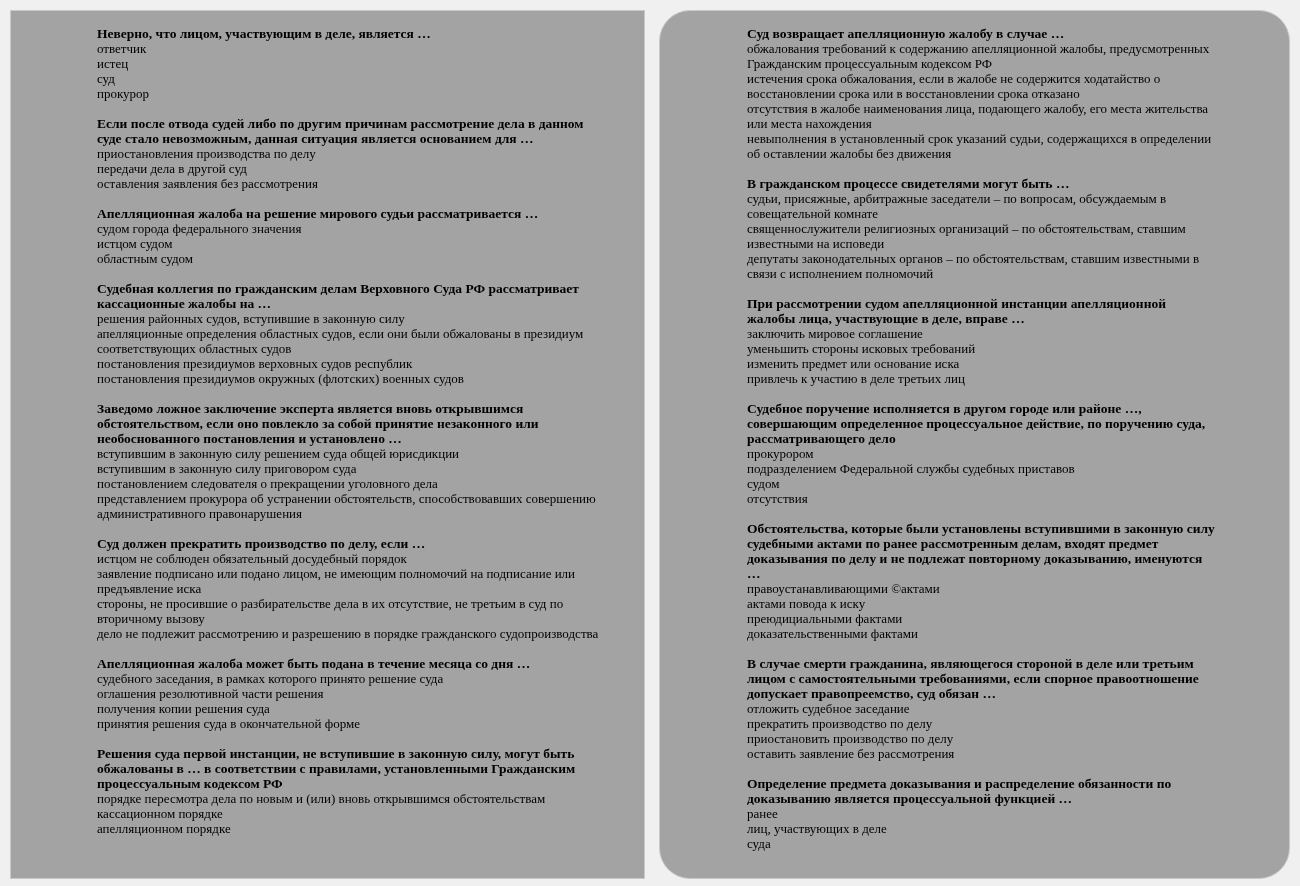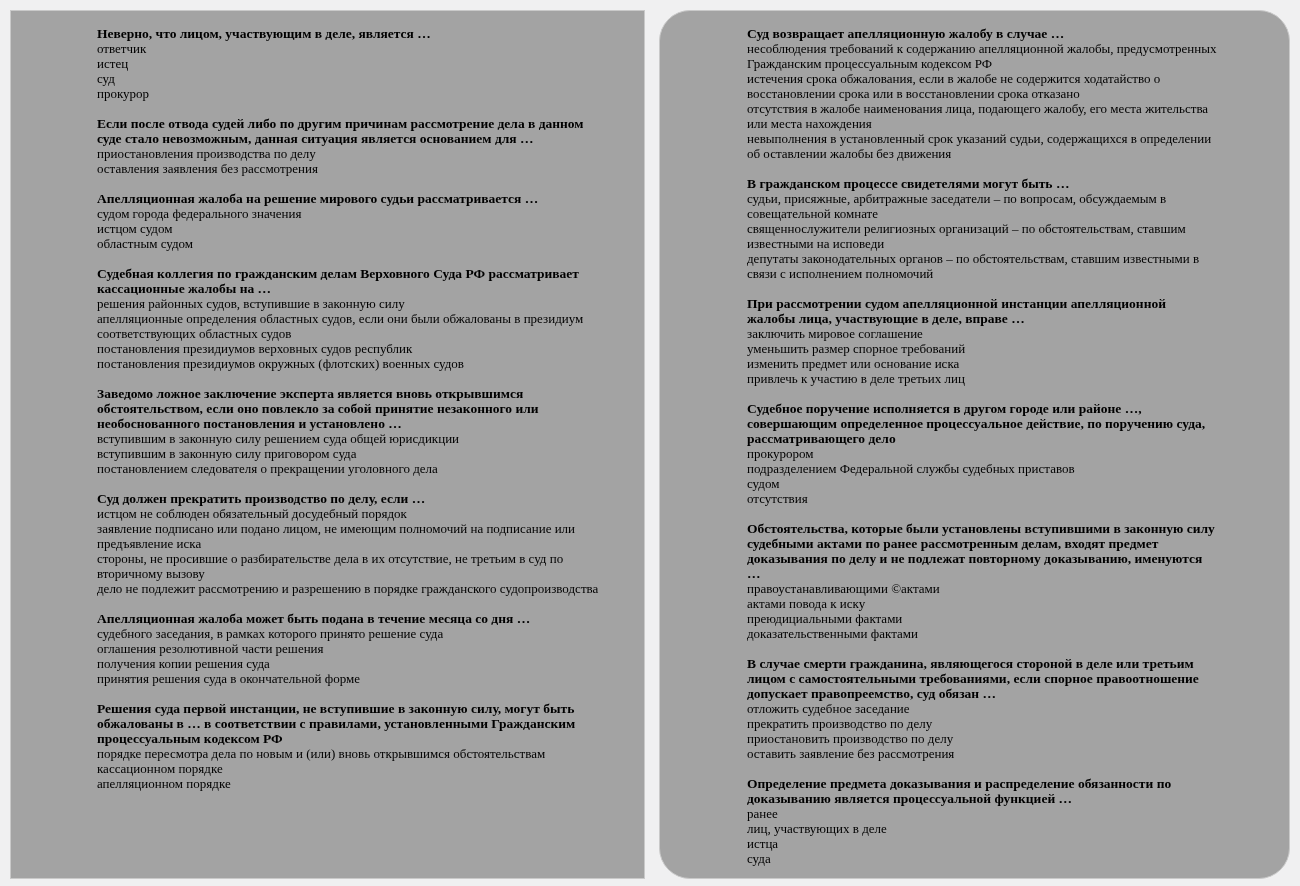--- a/index.html
+++ b/index.html
@@ -53,40 +53,42 @@
     <div class="qblock">
       <div class="qtitle">Неверно, что лицом, участвующим в деле, является …</div>
       <div class="answer">ответчик</div>
       <div class="answer">истец</div>
       <div class="answer">суд</div>
       <div class="answer">прокурор</div>
     </div>
     <div class="qblock">
       <div class="qtitle">Если после отвода судей либо по другим причинам рассмотрение дела в данном суде стало невозможным, данная ситуация является основанием для …</div>
       <div class="answer">приостановления производства по делу</div>
+      <div class="answer">передачи дела в другой суд</div>
       <div class="answer">оставления заявления без рассмотрения</div>
     </div>
     <div class="qblock">
       <div class="qtitle">Апелляционная жалоба на решение мирового судьи рассматривается …</div>
       <div class="answer">судом города федерального значения</div>
       <div class="answer">истцом судом</div>
       <div class="answer">областным судом</div>
     </div>
     <div class="qblock">
       <div class="qtitle">Судебная коллегия по гражданским делам Верховного Суда РФ рассматривает кассационные жалобы на …</div>
       <div class="answer">решения районных судов, вступившие в законную силу</div>
       <div class="answer">апелляционные определения областных судов, если они были обжалованы в президиум соответствующих областных судов</div>
       <div class="answer">постановления президиумов верховных судов республик</div>
       <div class="answer">постановления президиумов окружных (флотских) военных судов</div>
     </div>
     <div class="qblock">
       <div class="qtitle">Заведомо ложное заключение эксперта является вновь открывшимся обстоятельством, если оно повлекло за собой принятие незаконного или необоснованного постановления и установлено …</div>
       <div class="answer">вступившим в законную силу решением суда общей юрисдикции</div>
       <div class="answer">вступившим в законную силу приговором суда</div>
       <div class="answer">постановлением следователя о прекращении уголовного дела</div>
+      <div class="answer">представлением прокурора об устранении обстоятельств, способствовавших совершению административного правонарушения</div>
     </div>
     <div class="qblock">
       <div class="qtitle">Суд должен прекратить производство по делу, если …</div>
       <div class="answer">истцом не соблюден обязательный досудебный порядок</div>
       <div class="answer">заявление подписано или подано лицом, не имеющим полномочий на подписание или предъявление иска</div>
       <div class="answer">стороны, не просившие о разбирательстве дела в их отсутствие, не третьим в суд по вторичному вызову</div>
       <div class="answer">дело не подлежит рассмотрению и разрешению в порядке гражданского судопроизводства</div>
     </div>
     <div class="qblock">
       <div class="qtitle">Апелляционная жалоба может быть подана в течение месяца со дня …</div>
@@ -98,35 +100,35 @@
     <div class="qblock">
       <div class="qtitle">Решения суда первой инстанции, не вступившие в законную силу, могут быть обжалованы в … в соответствии с правилами, установленными Гражданским процессуальным кодексом РФ</div>
       <div class="answer">порядке пересмотра дела по новым и (или) вновь открывшимся обстоятельствам</div>
       <div class="answer">кассационном порядке</div>
       <div class="answer">апелляционном порядке</div>
     </div>
   </div>
 <div class="page" id="page-2">
     <div class="qblock">
       <div class="qtitle">Суд возвращает апелляционную жалобу в случае …</div>
-      <div class="answer">несоблюдения требований к содержанию апелляционной жалобы, предусмотренных Гражданским процессуальным кодексом РФ</div>
+      <div class="answer">обжалования требований к содержанию апелляционной жалобы, предусмотренных Гражданским процессуальным кодексом РФ</div>
       <div class="answer">истечения срока обжалования, если в жалобе не содержится ходатайство о восстановлении срока или в восстановлении срока отказано</div>
       <div class="answer">отсутствия в жалобе наименования лица, подающего жалобу, его места жительства или места нахождения</div>
       <div class="answer">невыполнения в установленный срок указаний судьи, содержащихся в определении об оставлении жалобы без движения</div>
     </div>
     <div class="qblock">
       <div class="qtitle">В гражданском процессе свидетелями могут быть …</div>
       <div class="answer">судьи, присяжные, арбитражные заседатели – по вопросам, обсуждаемым в совещательной комнате</div>
       <div class="answer">священнослужители религиозных организаций – по обстоятельствам, ставшим известными на исповеди</div>
       <div class="answer">депутаты законодательных органов – по обстоятельствам, ставшим известными в связи с исполнением полномочий</div>
     </div>
     <div class="qblock">
       <div class="qtitle">При рассмотрении судом апелляционной инстанции апелляционной жалобы лица, участвующие в деле, вправе …</div>
       <div class="answer">заключить мировое соглашение</div>
-      <div class="answer">уменьшить размер спорное требований</div>
+      <div class="answer">уменьшить стороны исковых требований</div>
       <div class="answer">изменить предмет или основание иска</div>
       <div class="answer">привлечь к участию в деле третьих лиц</div>
     </div>
     <div class="qblock">
       <div class="qtitle">Судебное поручение исполняется в другом городе или районе …, совершающим определенное процессуальное действие, по поручению суда, рассматривающего дело</div>
       <div class="answer">прокурором</div>
       <div class="answer">подразделением Федеральной службы судебных приставов</div>
       <div class="answer">судом</div>
       <div class="answer">отсутствия</div>
     </div>
@@ -141,16 +143,15 @@
       <div class="qtitle">В случае смерти гражданина, являющегося стороной в деле или третьим лицом с самостоятельными требованиями, если спорное правоотношение допускает правопреемство, суд обязан …</div>
       <div class="answer">отложить судебное заседание</div>
       <div class="answer">прекратить производство по делу</div>
       <div class="answer">приостановить производство по делу</div>
       <div class="answer">оставить заявление без рассмотрения</div>
     </div>
     <div class="qblock">
       <div class="qtitle">Определение предмета доказывания и распределение обязанности по доказыванию является процессуальной функцией …</div>
       <div class="answer">ранее</div>
       <div class="answer">лиц, участвующих в деле</div>
-      <div class="answer">истца</div>
       <div class="answer">суда</div>
     </div>
   </div>
 
 </body></html>

